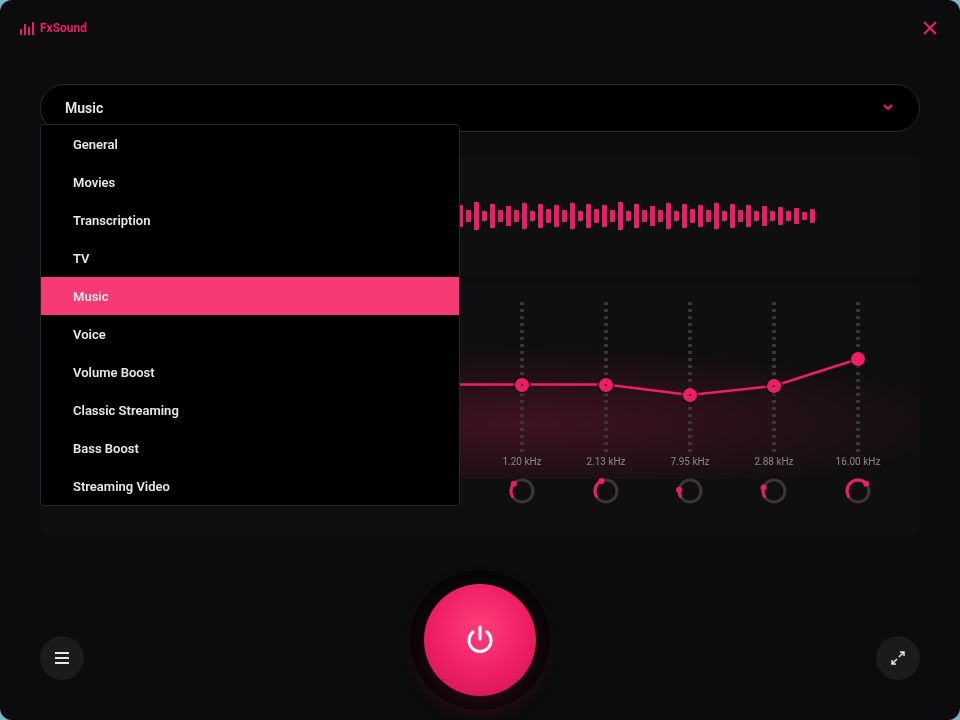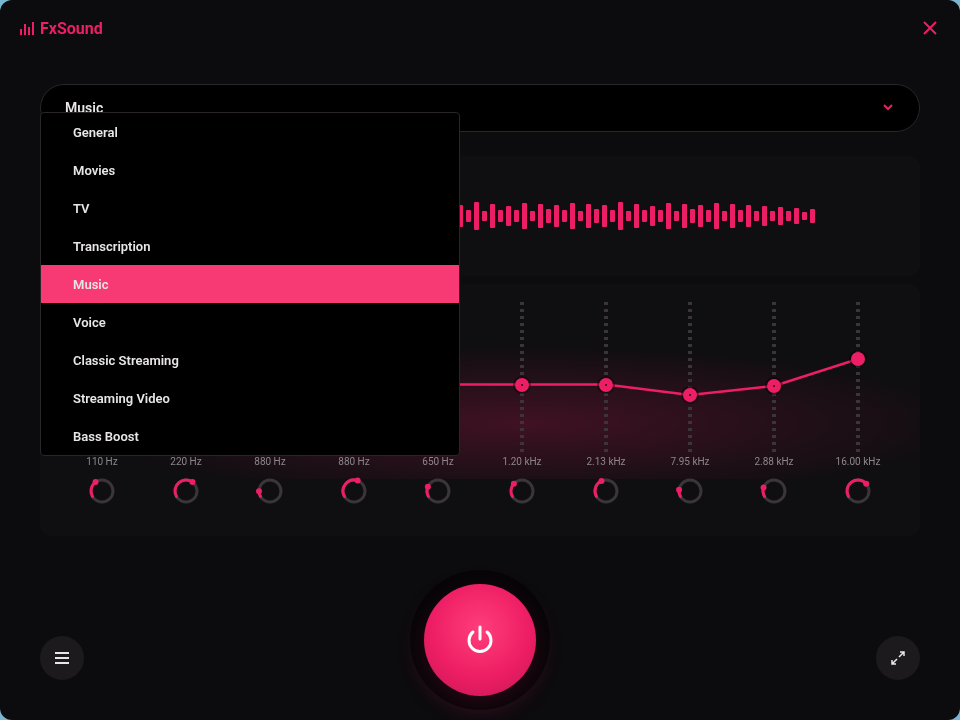--- a/index.html
+++ b/index.html
@@ -26,21 +26,21 @@
     background:var(--bg);
     border-radius:12px;
     overflow:hidden;
   }
   
   .titlebar{
     height:56px;
     display:flex;align-items:center;justify-content:space-between;
     padding:0 20px;
   }
-  .logo{display:flex;align-items:center;gap:6px;color:var(--pink);font-weight:700;font-size:16px;}
+  .logo{display:flex;align-items:center;gap:6px;color:var(--pink);font-weight:700;font-size:12px;}
   .logo-bars{display:flex;align-items:flex-end;gap:2px;}
   .logo-bars span{display:block;width:2px;background:var(--pink);}
   .close-btn{color:var(--pink);cursor:pointer;}
   .close-btn svg{display:block;}
 
   
   .selectors{
     display:flex;gap:40px;
     padding:28px 40px 0 40px;
   }
@@ -55,21 +55,21 @@
     font-size:14px;
     font-weight:600;
     cursor:pointer;
   }
   .select.device{background:var(--panel);}
   .chev{color:var(--pink);}
 
   
   .dropdown{
     position:absolute;
-    left:40px;top:112px;
+    left:40px;top:124px;
     width:420px;
     background:#000;
     border:1px solid var(--border);
     border-radius:4px;
     overflow:hidden;
     z-index:50;
   }
   .dropdown-item{
     height:38px;
     display:flex;align-items:center;
@@ -419,27 +419,28 @@
             <path d="M 5.473720558371175 20.5 A 11 11 0 0 1 23.174593080251334 7.639563330052559" fill="none" stroke="#ee1e64" stroke-width="3" stroke-linecap="round"></path>
             <circle cx="23.174593080251334" cy="7.639563330052559" r="3" fill="#ee1e64"></circle>
           </svg>
         </div>
       </div>
   </div>
 
   <div class="dropdown" id="dropdown">
       <div class="dropdown-item">General</div>
       <div class="dropdown-item">Movies</div>
+      <div class="dropdown-item">Transcription</div>
       <div class="dropdown-item">TV</div>
-      <div class="dropdown-item">Transcription</div>
       <div class="dropdown-item selected">Music</div>
       <div class="dropdown-item">Voice</div>
+      <div class="dropdown-item">Volume Boost</div>
       <div class="dropdown-item">Classic Streaming</div>
+      <div class="dropdown-item">Bass Boost</div>
       <div class="dropdown-item">Streaming Video</div>
-      <div class="dropdown-item">Bass Boost</div>
     </div>
 
   <div class="footer">
     <div class="menu-btn">
       <svg width="18" height="18" viewBox="0 0 18 18">
         <path d="M2 4 H16 M2 9 H16 M2 14 H16" stroke="currentColor" stroke-width="2"></path>
       </svg>
     </div>
     <div class="power">
       <svg width="38" height="38" viewBox="0 0 38 38">

